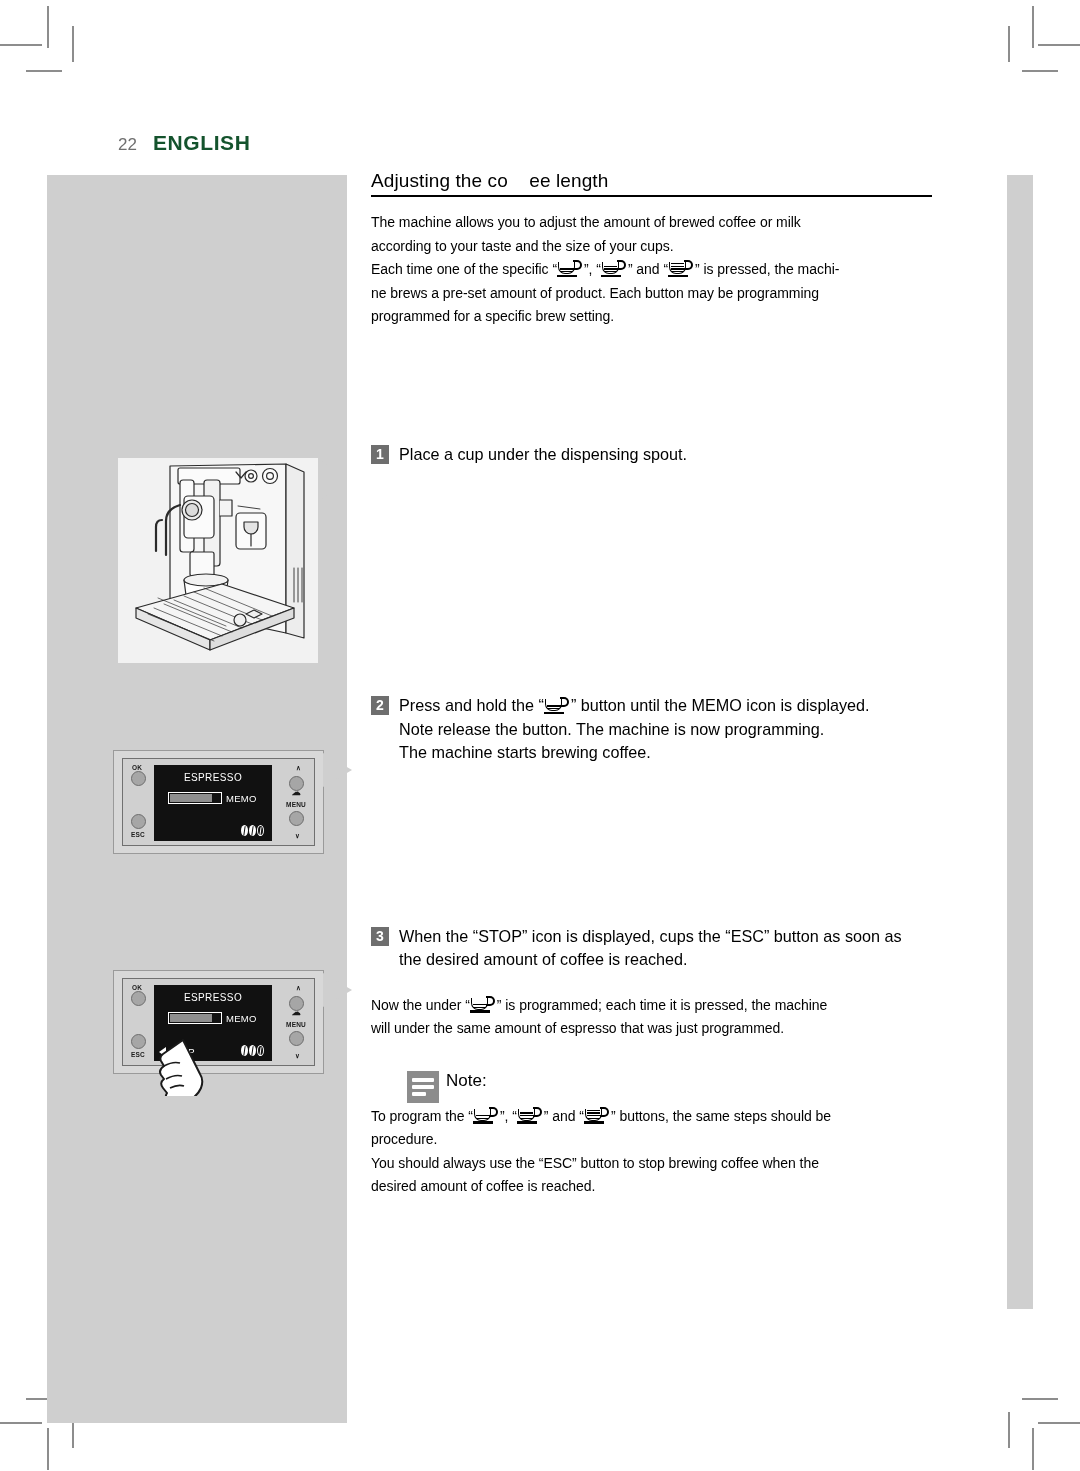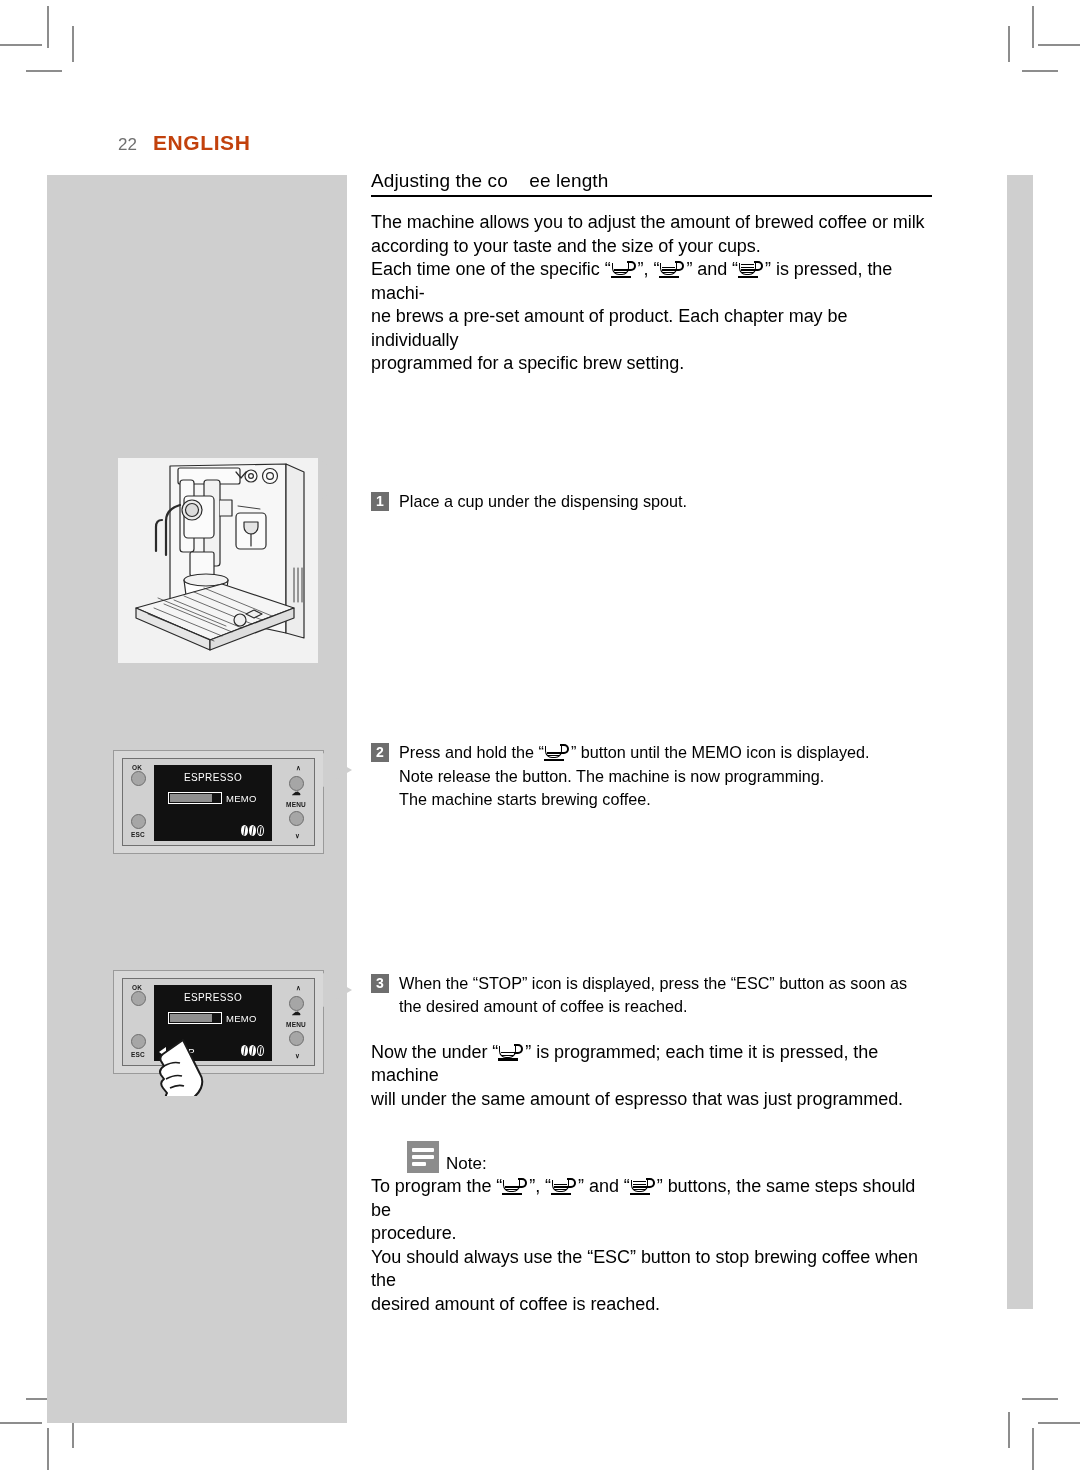--- a/index.html
+++ b/index.html
@@ -32,21 +32,21 @@
   }
   #page-number {
     font-size: 17px;
     color: #6f6f6f;
     font-weight: 400;
     margin-top: 20px;
   }
   #language-title {
     font-size: 21px;
     font-weight: bold;
-    color: #c2410c;
+    color: #14532d;
     letter-spacing: 0.6px;
   }
 
   
   #left-gray-column {
     position: absolute;
     left: 47px;
     top: 175px;
     width: 300px;
     height: 1248px;
@@ -74,21 +74,21 @@
     letter-spacing: 0.1px;
     padding-bottom: 3px;
     white-space: pre;
   }
   #title-rule {
     border-bottom: 2px solid #000;
     width: 561px;
     margin-bottom: 14px;
   }
   .para {
-    font-size: 18px;
+    font-size: 14px;
     line-height: 23.5px;
     letter-spacing: -0.05px;
   }
   .step {
     font-size: 16.2px;
     line-height: 23.5px;
     position: relative;
     padding-left: 28px;
   }
   .step-num {
@@ -153,21 +153,21 @@
     border: 2.4px solid #000;
     border-left: none;
     border-radius: 0 6px 6px 0;
     box-sizing: border-box;
   }
 
   
   #note-block { margin-top: 30px; }
   .note-head {
     display: flex;
-    align-items: flex-end;
+    align-items: flex-start;
     gap: 7px;
     margin-bottom: 2px;
     padding-left: 36px;
   }
   .note-icon {
     width: 32px; height: 32px;
     background: #8c8c8c;
     position: relative;
     flex: none;
   }
@@ -537,21 +537,21 @@
           <i></i>
           <i></i>
           <i></i>
           <i></i>
         </span><span class="body"></span><span class="base"></span><span class="handle"></span></span><span>” and “</span><span class="cup-icon sz3"><span class="lines">
           <i></i>
           <i></i>
           <i></i>
           <i></i>
         </span><span class="body"></span><span class="base"></span><span class="handle"></span></span><span>” is pressed, the machi-</span><br>
-    <span>ne brews a pre-set amount of product. Each chapter may be individually</span><br>
+    <span>ne brews a pre-set amount of product. Each button may be programming</span><br>
     <span>programmed for a specific brew setting.</span>
   </div>
 
   <div class="spacer-md"></div>
 
 
   <div class="spacer-sm"></div>
 
   <div class="step">
     <span class="step-num">1</span>
@@ -569,21 +569,21 @@
           <i></i>
         </span><span class="body"></span><span class="base"></span><span class="handle"></span></span><span>” button until the  MEMO   icon is displayed.</span><br>
     <span>Note release the button. The machine is now programming.</span><br>
     <span>The machine starts brewing coffee.</span>
   </div>
 
   <div style="height:160px"></div>
 
   <div class="step">
     <span class="step-num">3</span>
-    <span>When the “STOP” icon is displayed, press the “ESC” button as soon as</span><br>
+    <span>When the “STOP” icon is displayed, cups the “ESC” button as soon as</span><br>
     <span>the desired amount of coffee is reached.</span>
   </div>
 
   <div class="spacer-sm"></div>
 
   <div class="para">
     <span>Now the under “</span><span class="cup-icon sz1"><span class="lines">
           <i></i>
           <i></i>
           <i></i>

